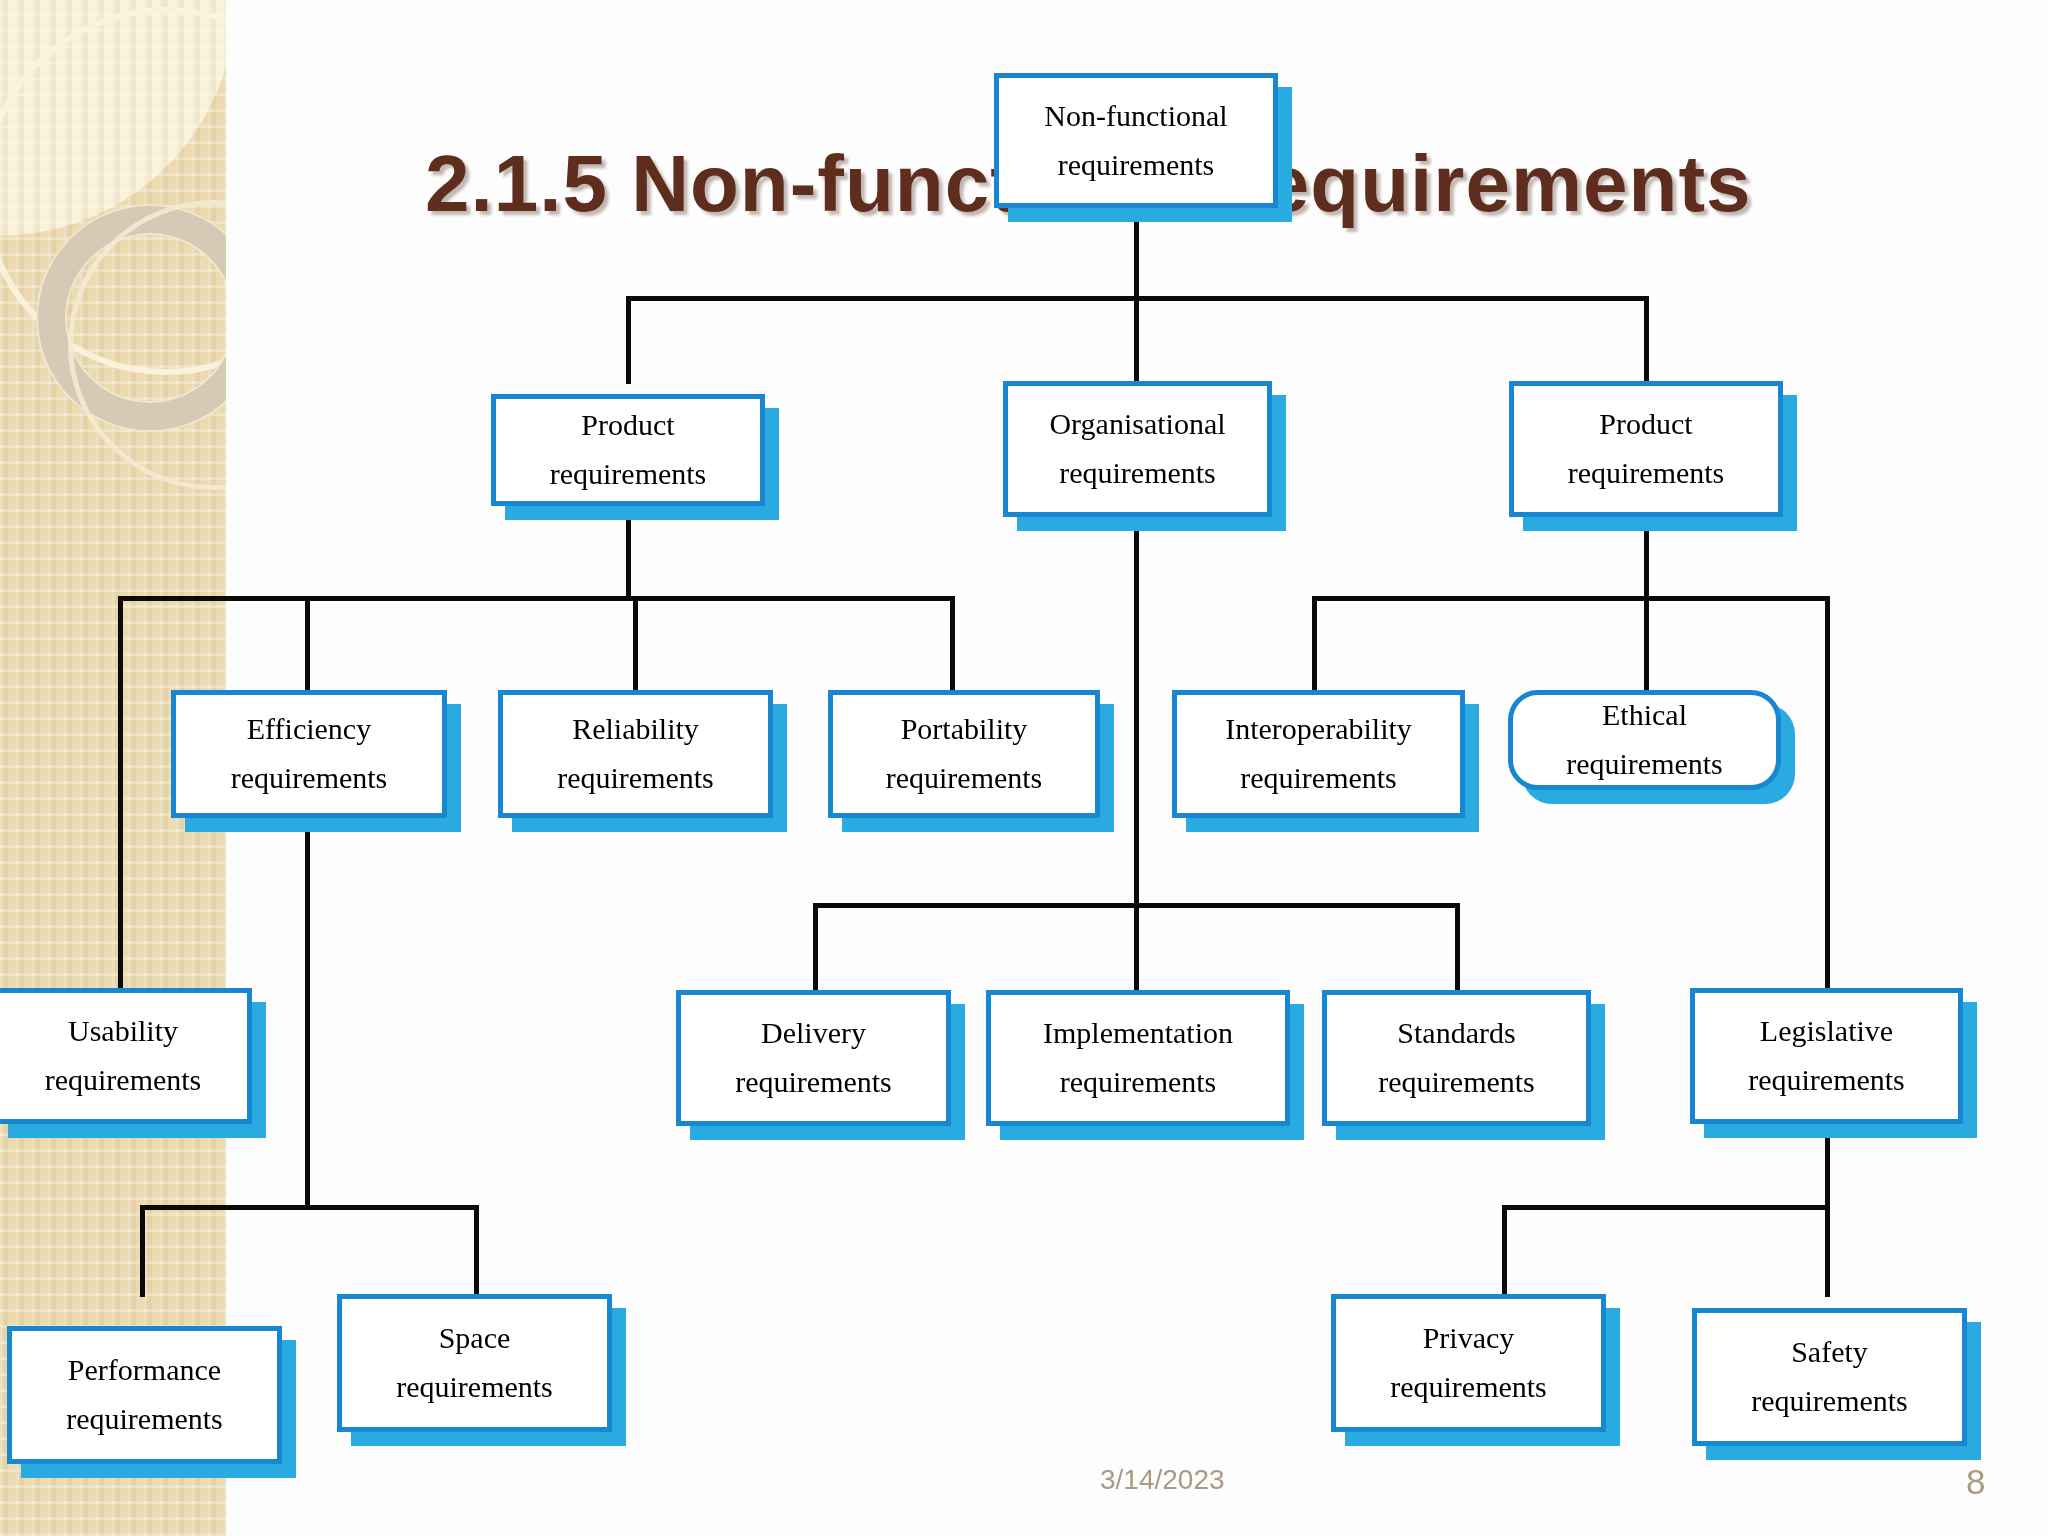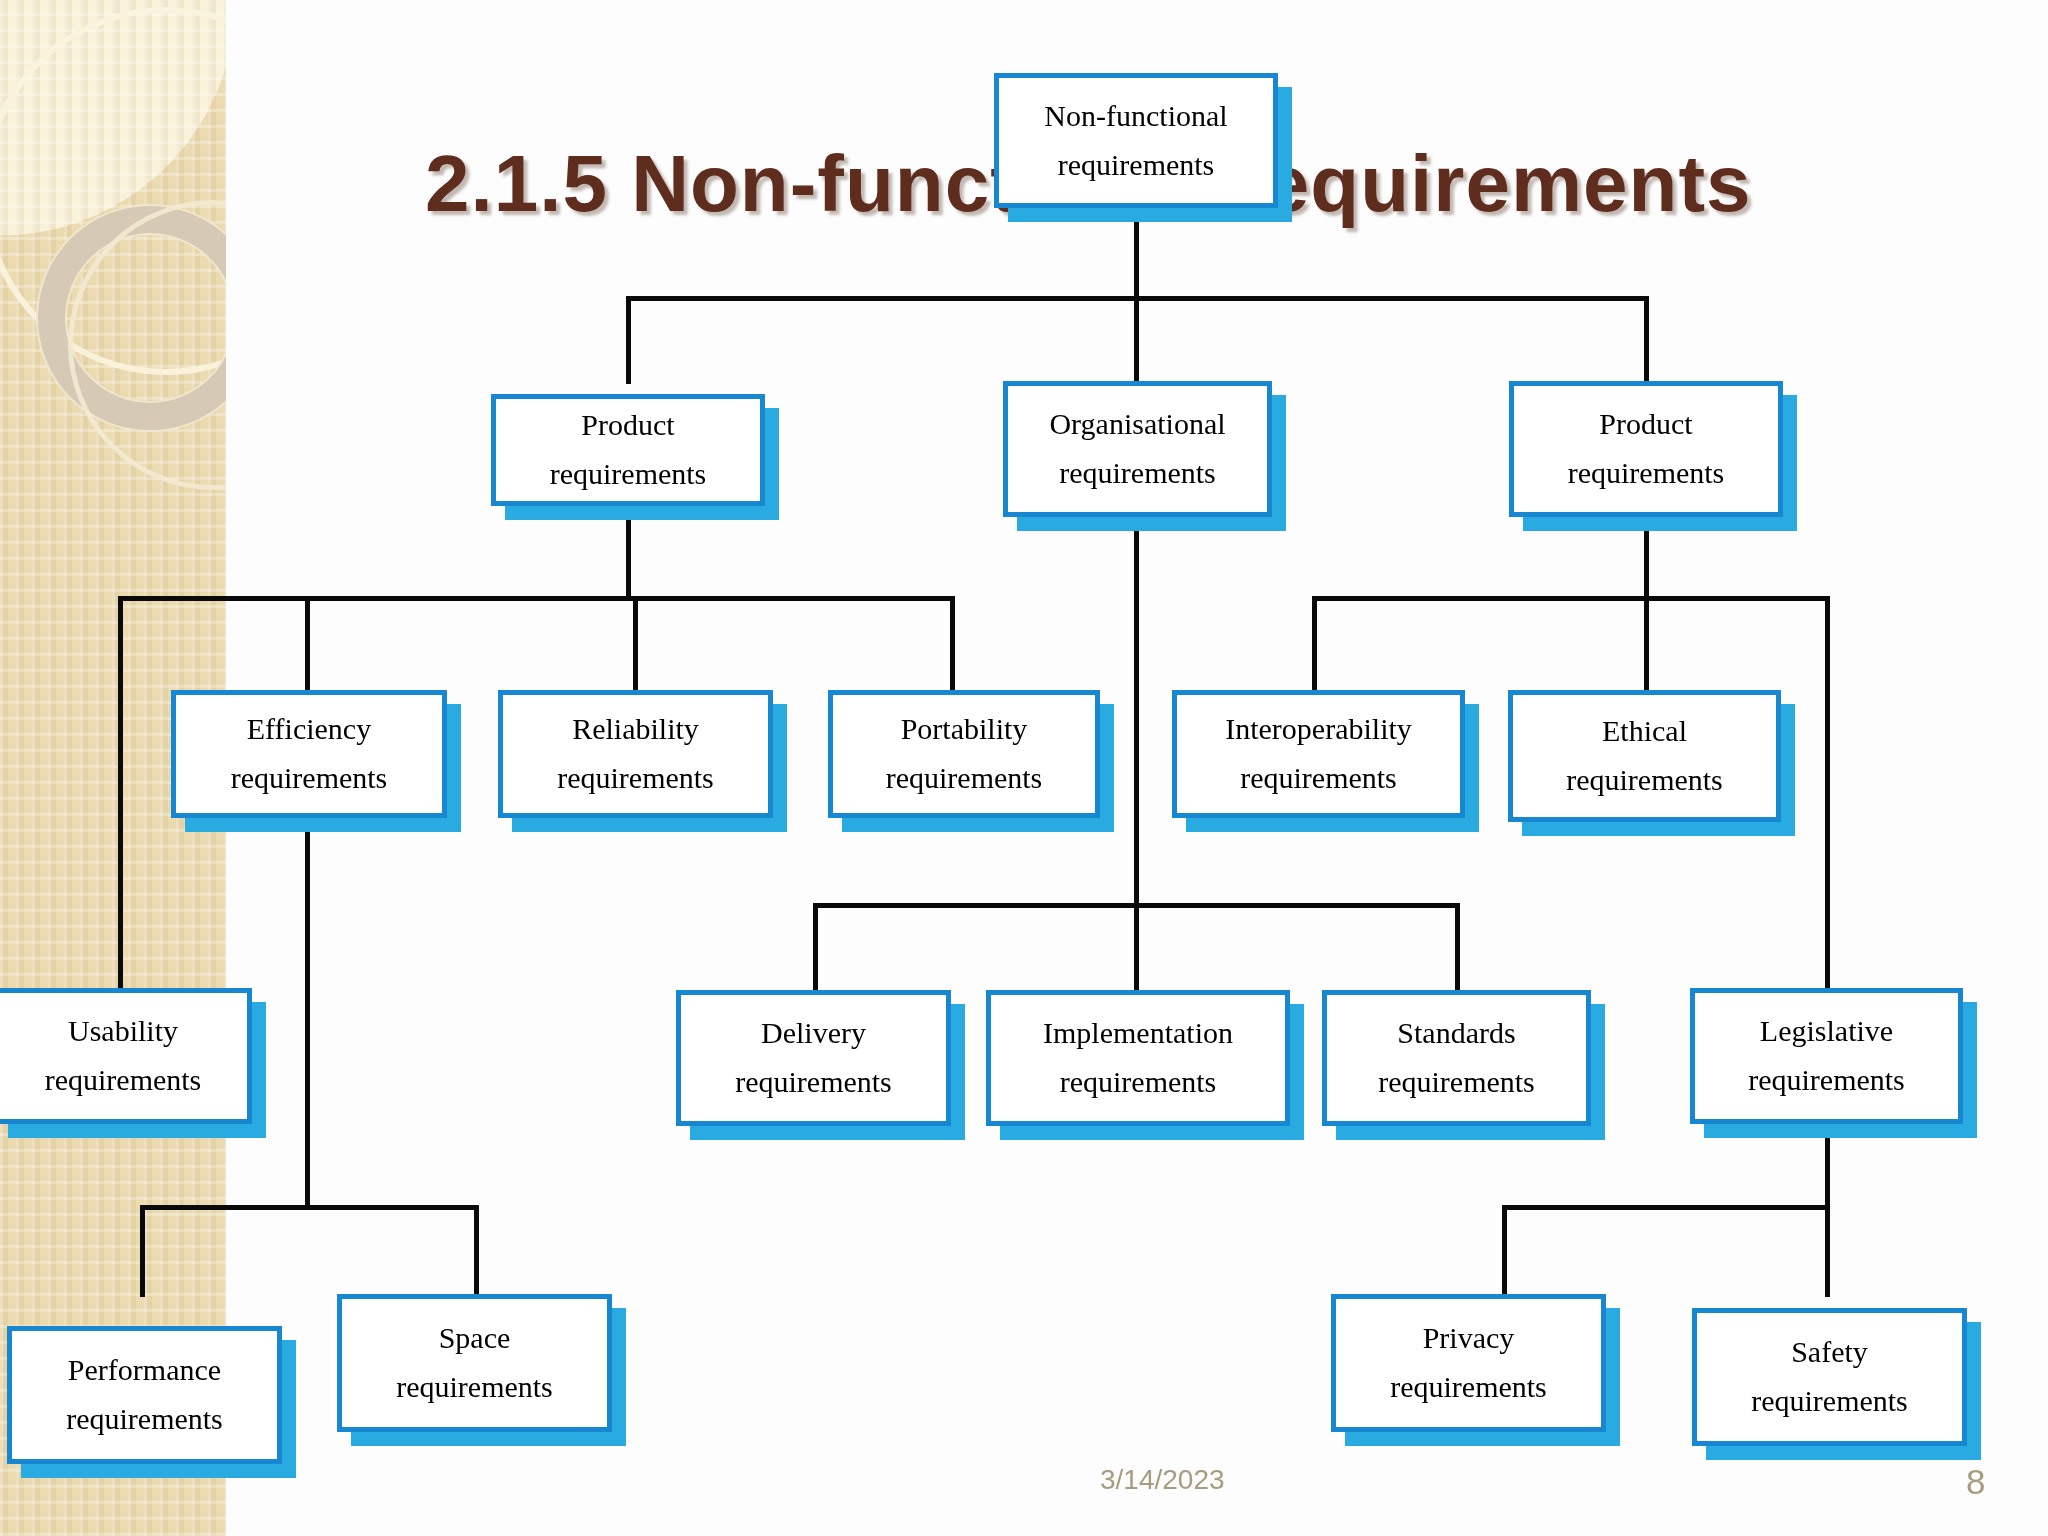--- a/index.html
+++ b/index.html
@@ -50,21 +50,21 @@
     word-spacing:3px;
   }
   #node-nonfunctional  {left:994px; top:73px;  width:284px;height:135px;}
   #node-product        {left:491px; top:394px; width:274px;height:112px;}
   #node-organisational {left:1003px;top:381px; width:269px;height:136px;}
   #node-external       {left:1509px;top:381px; width:274px;height:136px;}
   #node-efficiency     {left:171px; top:690px; width:276px;height:128px;}
   #node-reliability    {left:498px; top:690px; width:275px;height:128px;}
   #node-portability    {left:828px; top:690px; width:272px;height:128px;}
   #node-interoperability{left:1172px;top:690px;width:293px;height:128px;}
-  #node-ethical        {left:1508px;top:690px; width:273px;height:132px;}
+  #node-ethical        {left:1508px;top:690px; width:273px;height:100px;border-radius:30px;}
   #node-usability      {left:-6px;  top:988px; width:258px;height:136px;}
   #node-delivery       {left:676px; top:990px; width:275px;height:136px;}
   #node-implementation {left:986px; top:990px; width:304px;height:136px;}
   #node-standards      {left:1322px;top:990px; width:269px;height:136px;}
   #node-legislative    {left:1690px;top:988px; width:273px;height:136px;}
   #node-performance    {left:7px;   top:1326px;width:275px;height:138px;}
   #node-space          {left:337px; top:1294px;width:275px;height:138px;}
   #node-privacy        {left:1331px;top:1294px;width:275px;height:138px;}
   #node-safety         {left:1692px;top:1294px;width:275px;height:138px;margin-top:14px;}
 

